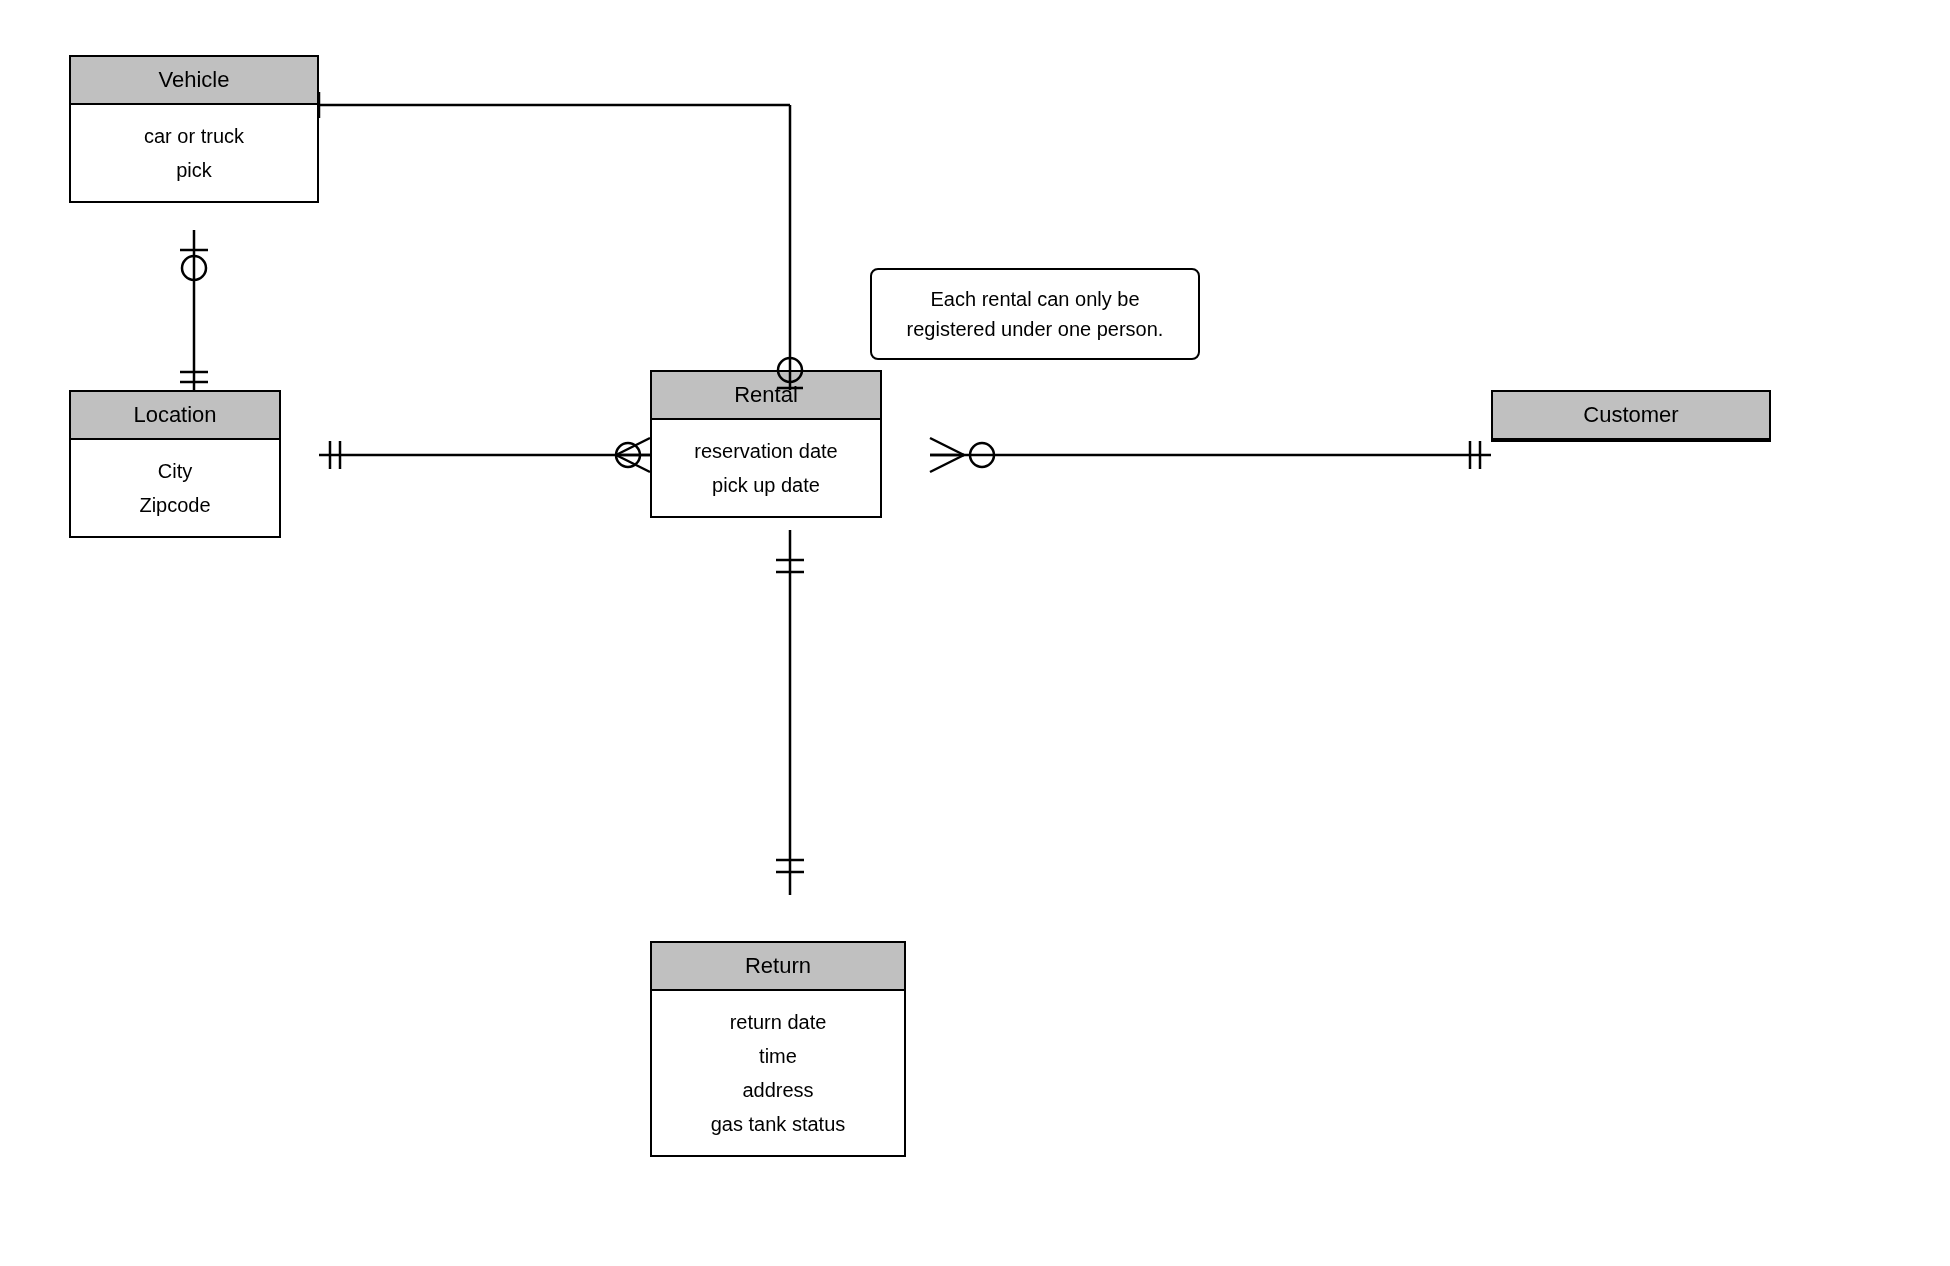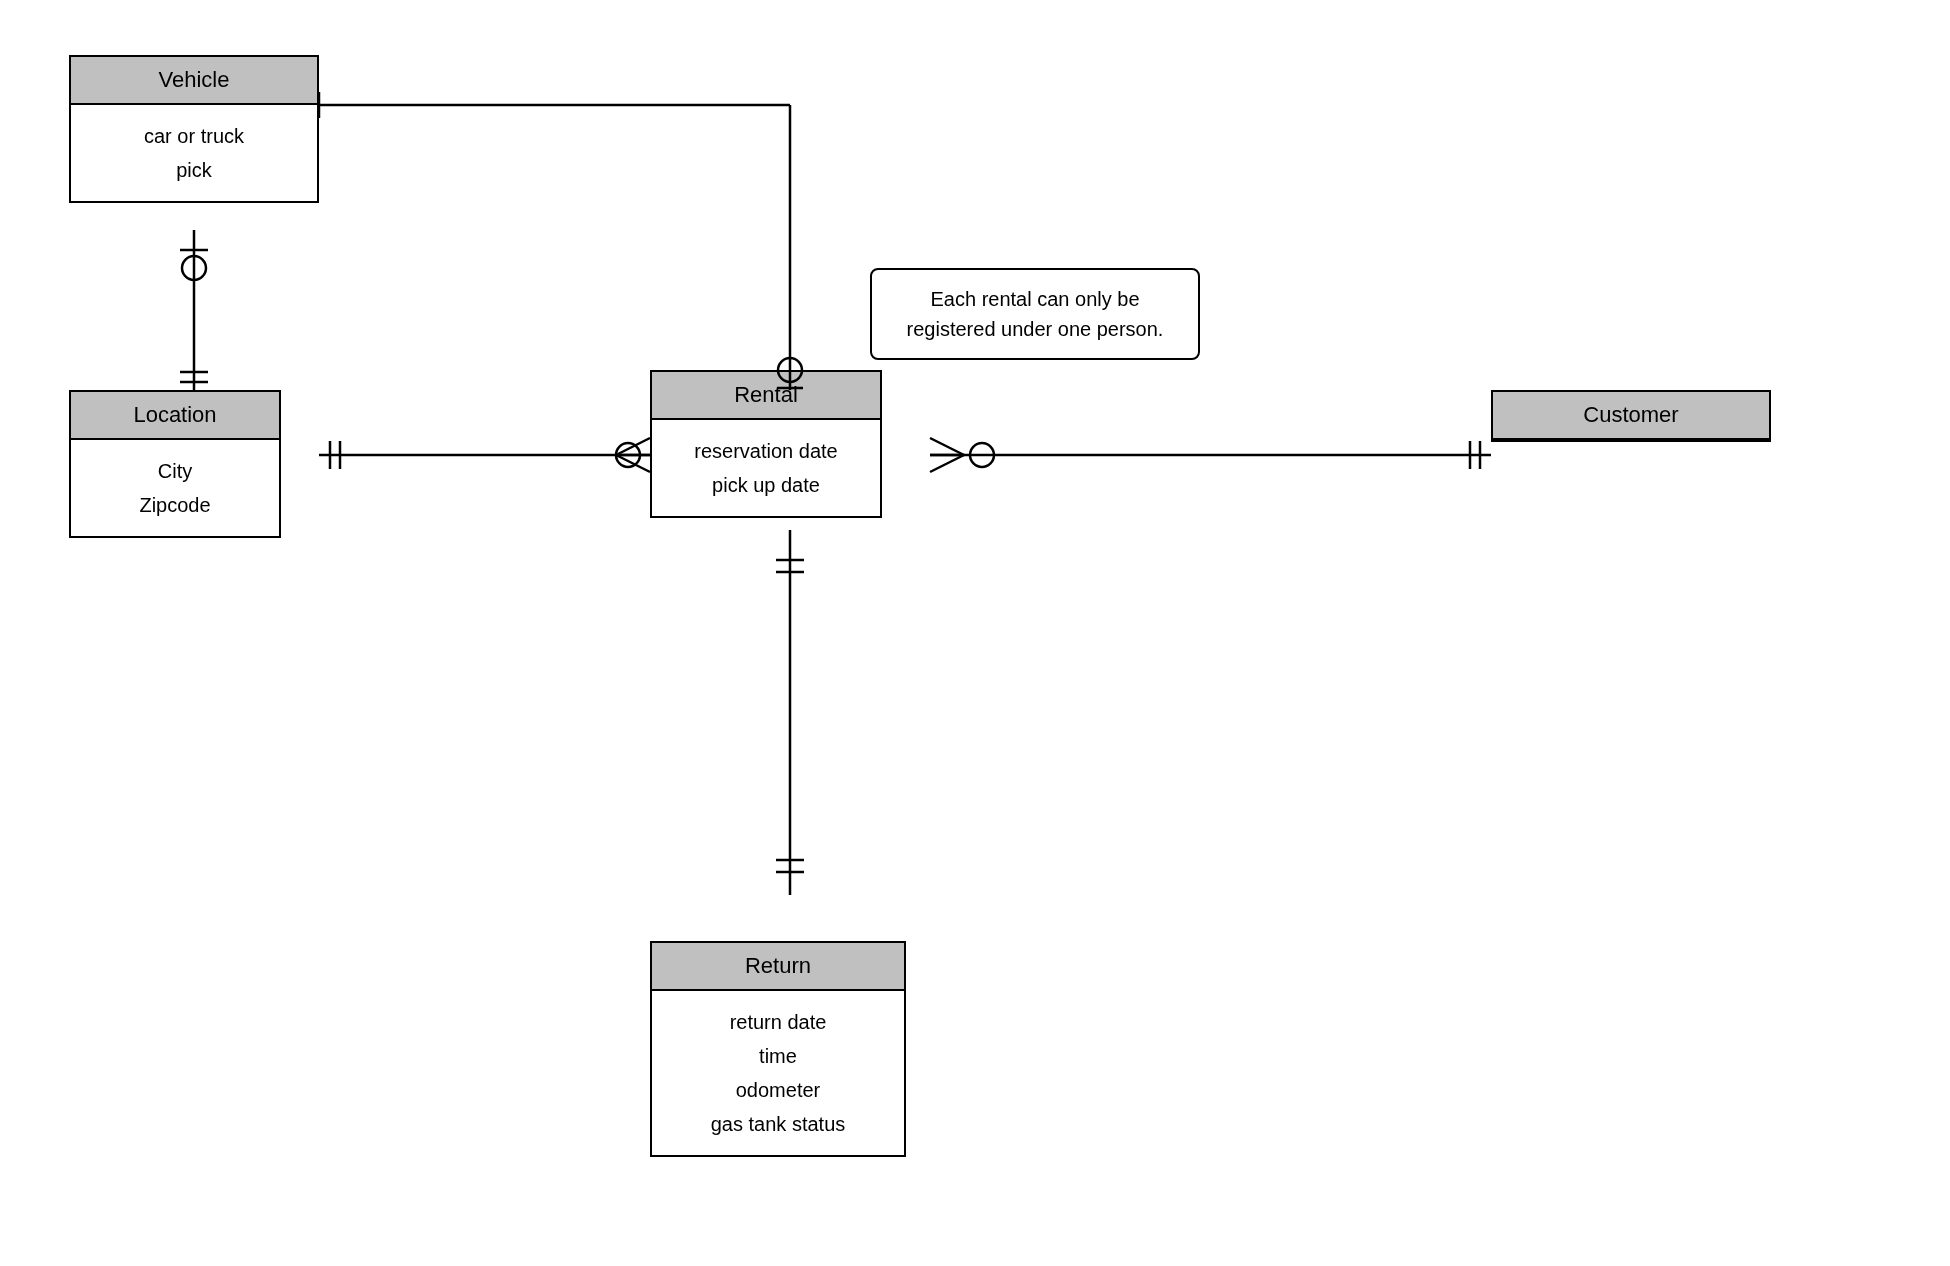--- a/index.html
+++ b/index.html
@@ -95,21 +95,21 @@
   </div>
 </div>
 
 <div class="entity" style="left: 650px; top: 941px; width: 256px;">
   <div class="entity-header">
     <span>Return</span>
   </div>
   <div class="entity-body">
     <div>return date</div>
     <div>time</div>
-    <div>odometer</div>
+    <div>address</div>
     <div>gas tank status</div>
   </div>
 </div>
 
 <div class="note-box" style="left: 870px; top: 268px; width: 330px;">
   <span>Each rental can only be</span><br>
   <span>registered under one person.</span>
 </div>
 
 <svg class="connector-layer">

